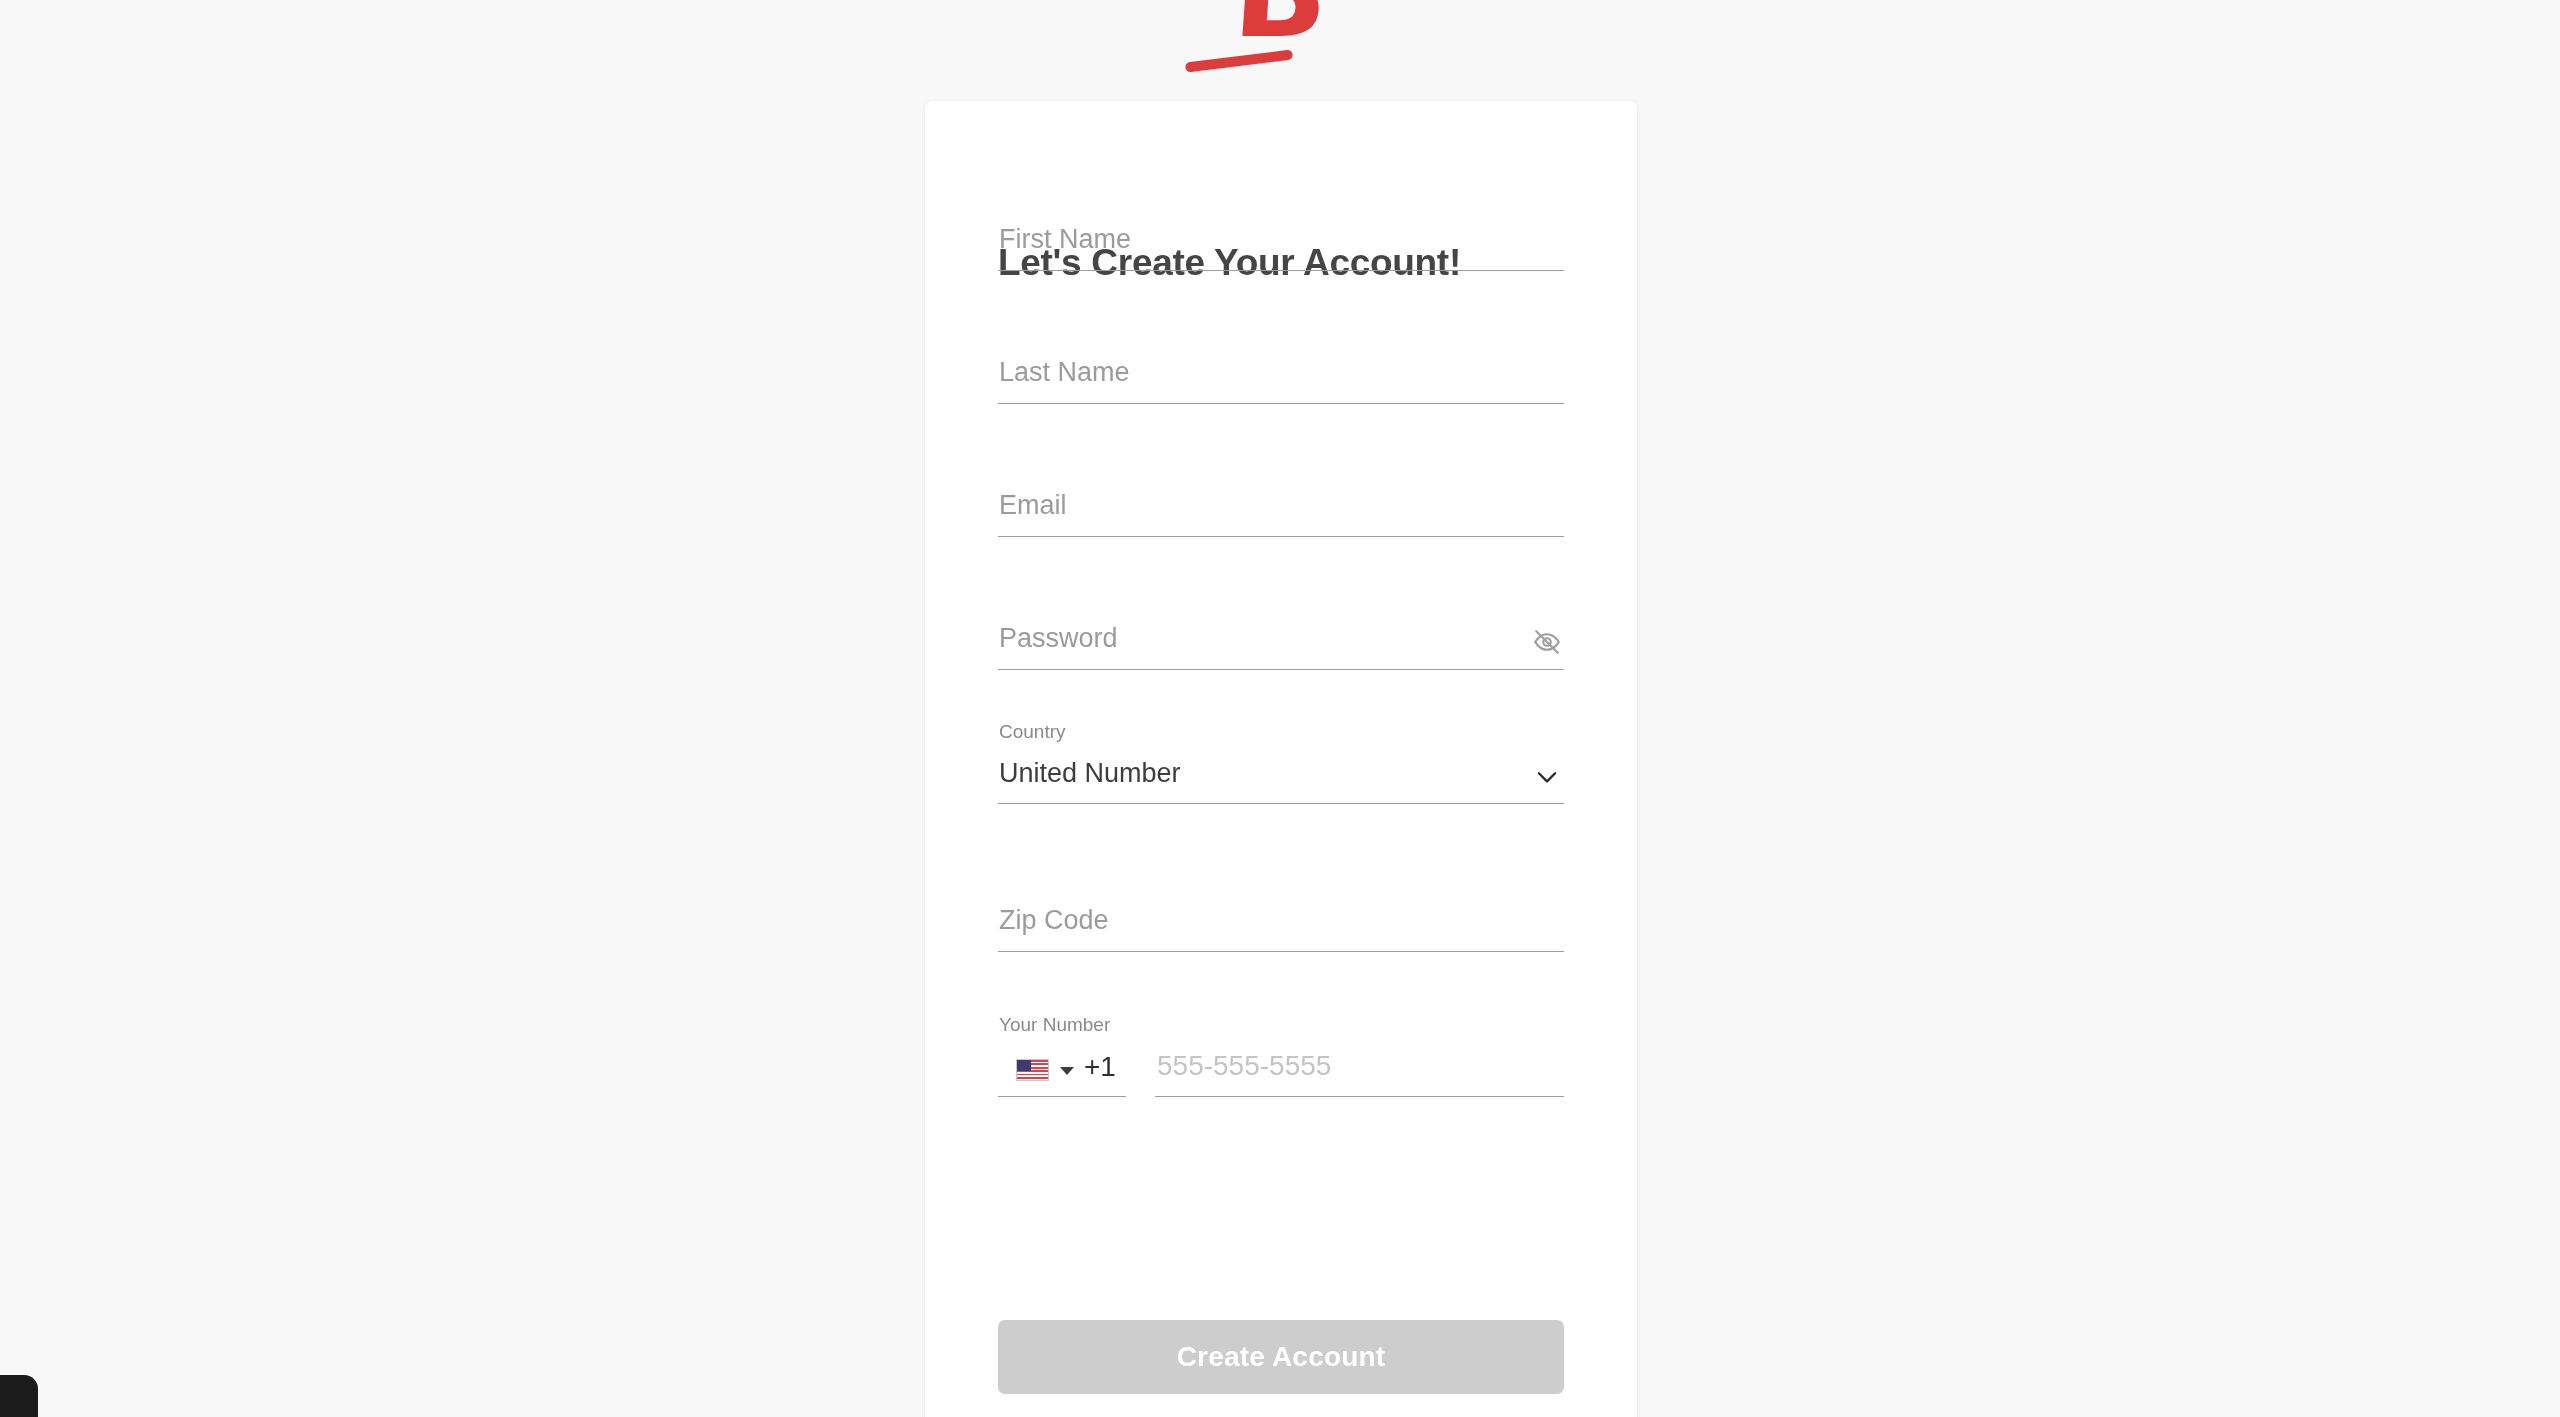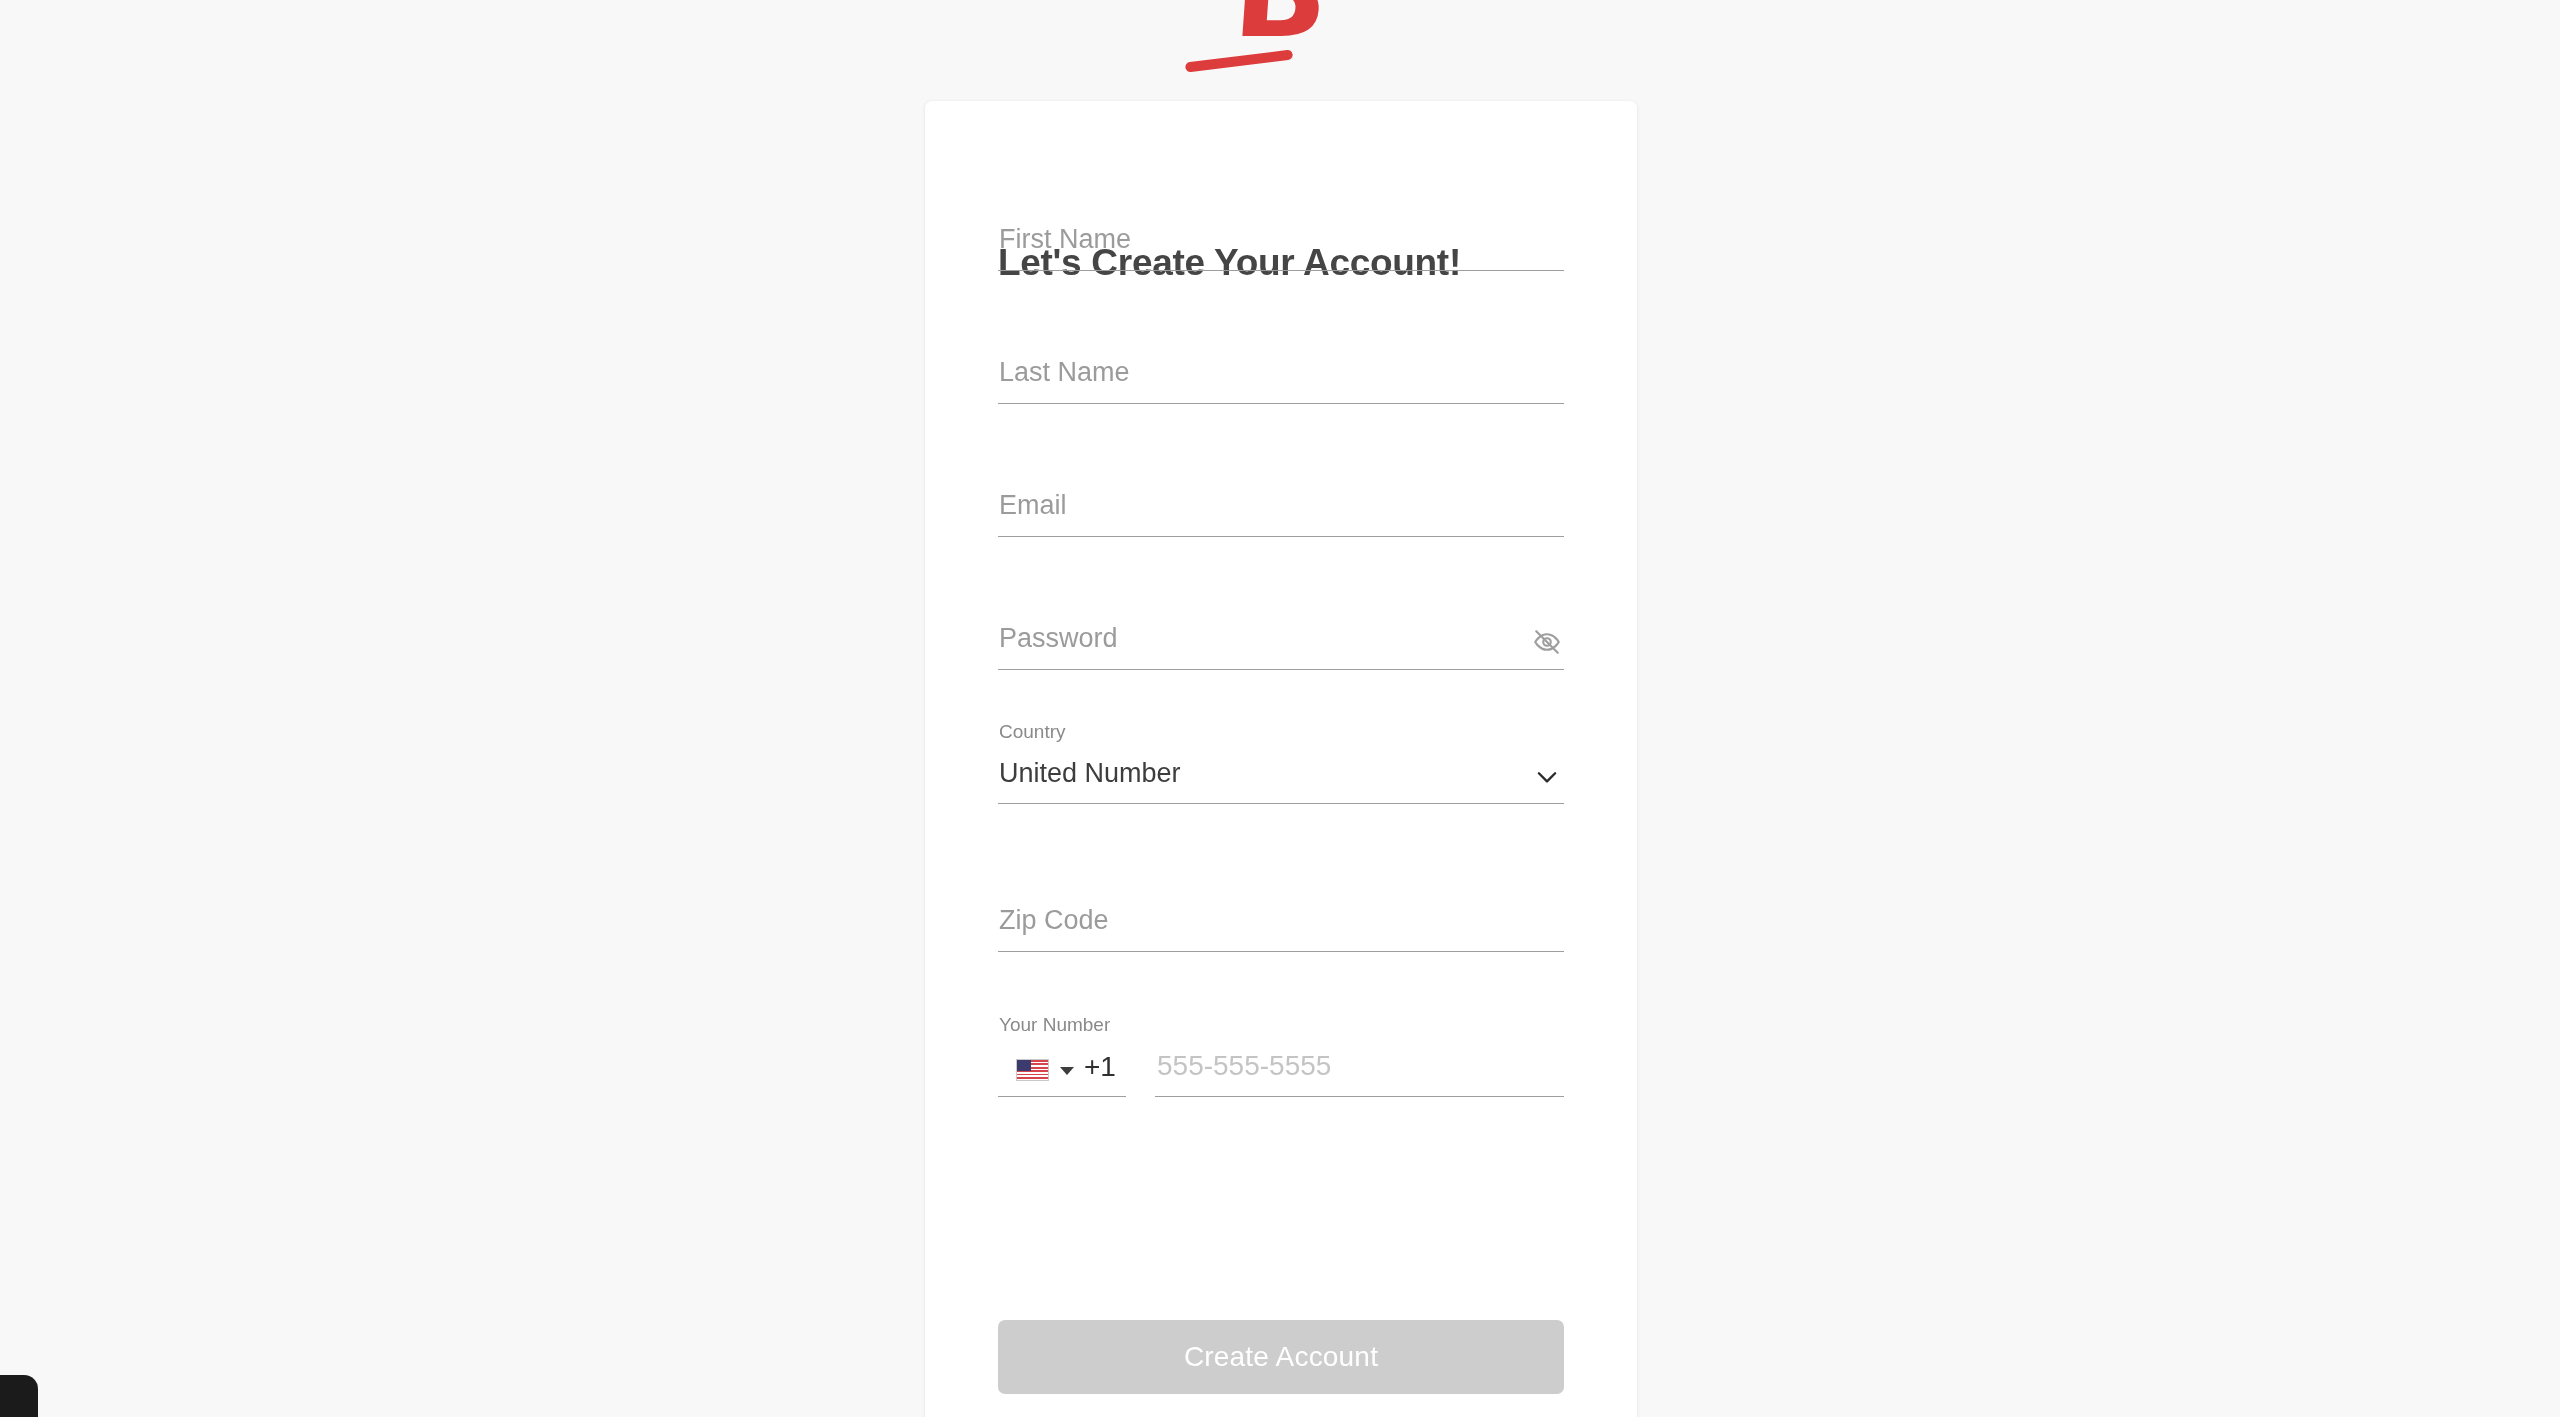--- a/index.html
+++ b/index.html
@@ -257,21 +257,21 @@
     left: 998px;
     top: 1320px;
     width: 566px;
     height: 74px;
     background: #cdcdcd;
     border: none;
     border-radius: 7px;
     color: #ffffff;
     font-family: "Liberation Sans", sans-serif;
     font-size: 28px;
-    font-weight: 400;
+    font-weight: 700;
     letter-spacing: 0.2px;
     cursor: default;
     display: flex;
     align-items: center;
     justify-content: center;
   }
 
   
   .corner-nub {
     position: absolute;

